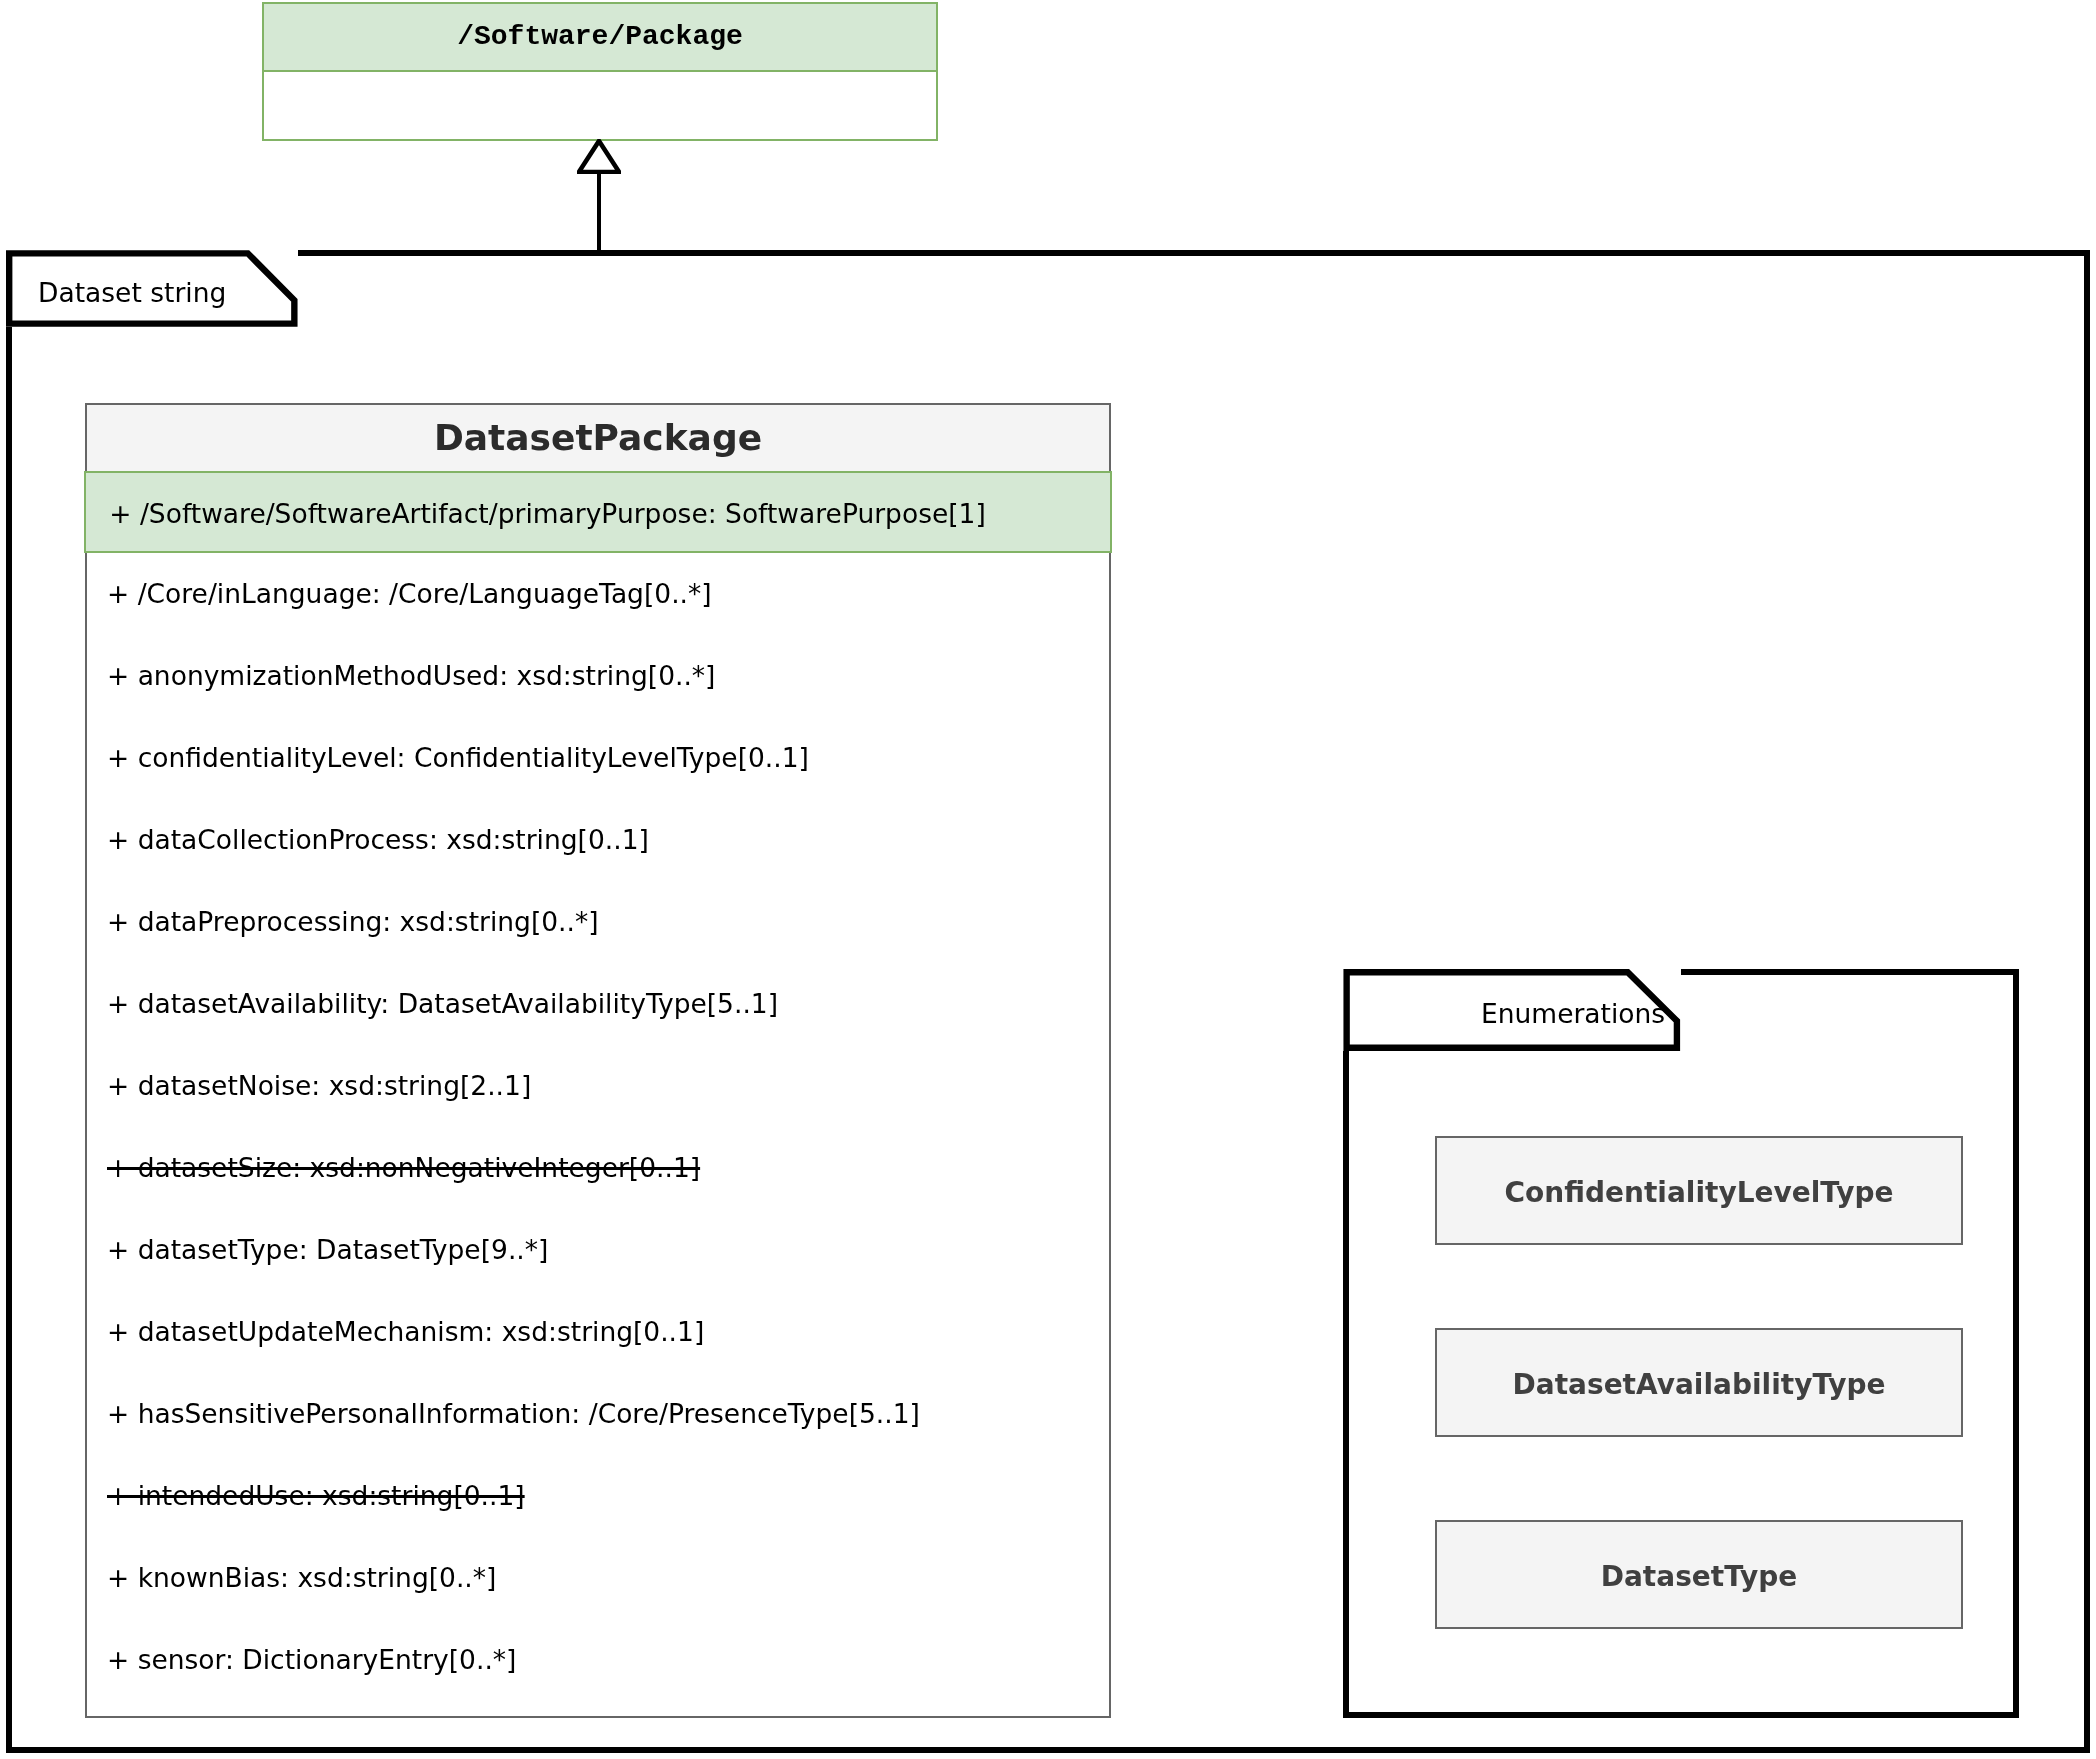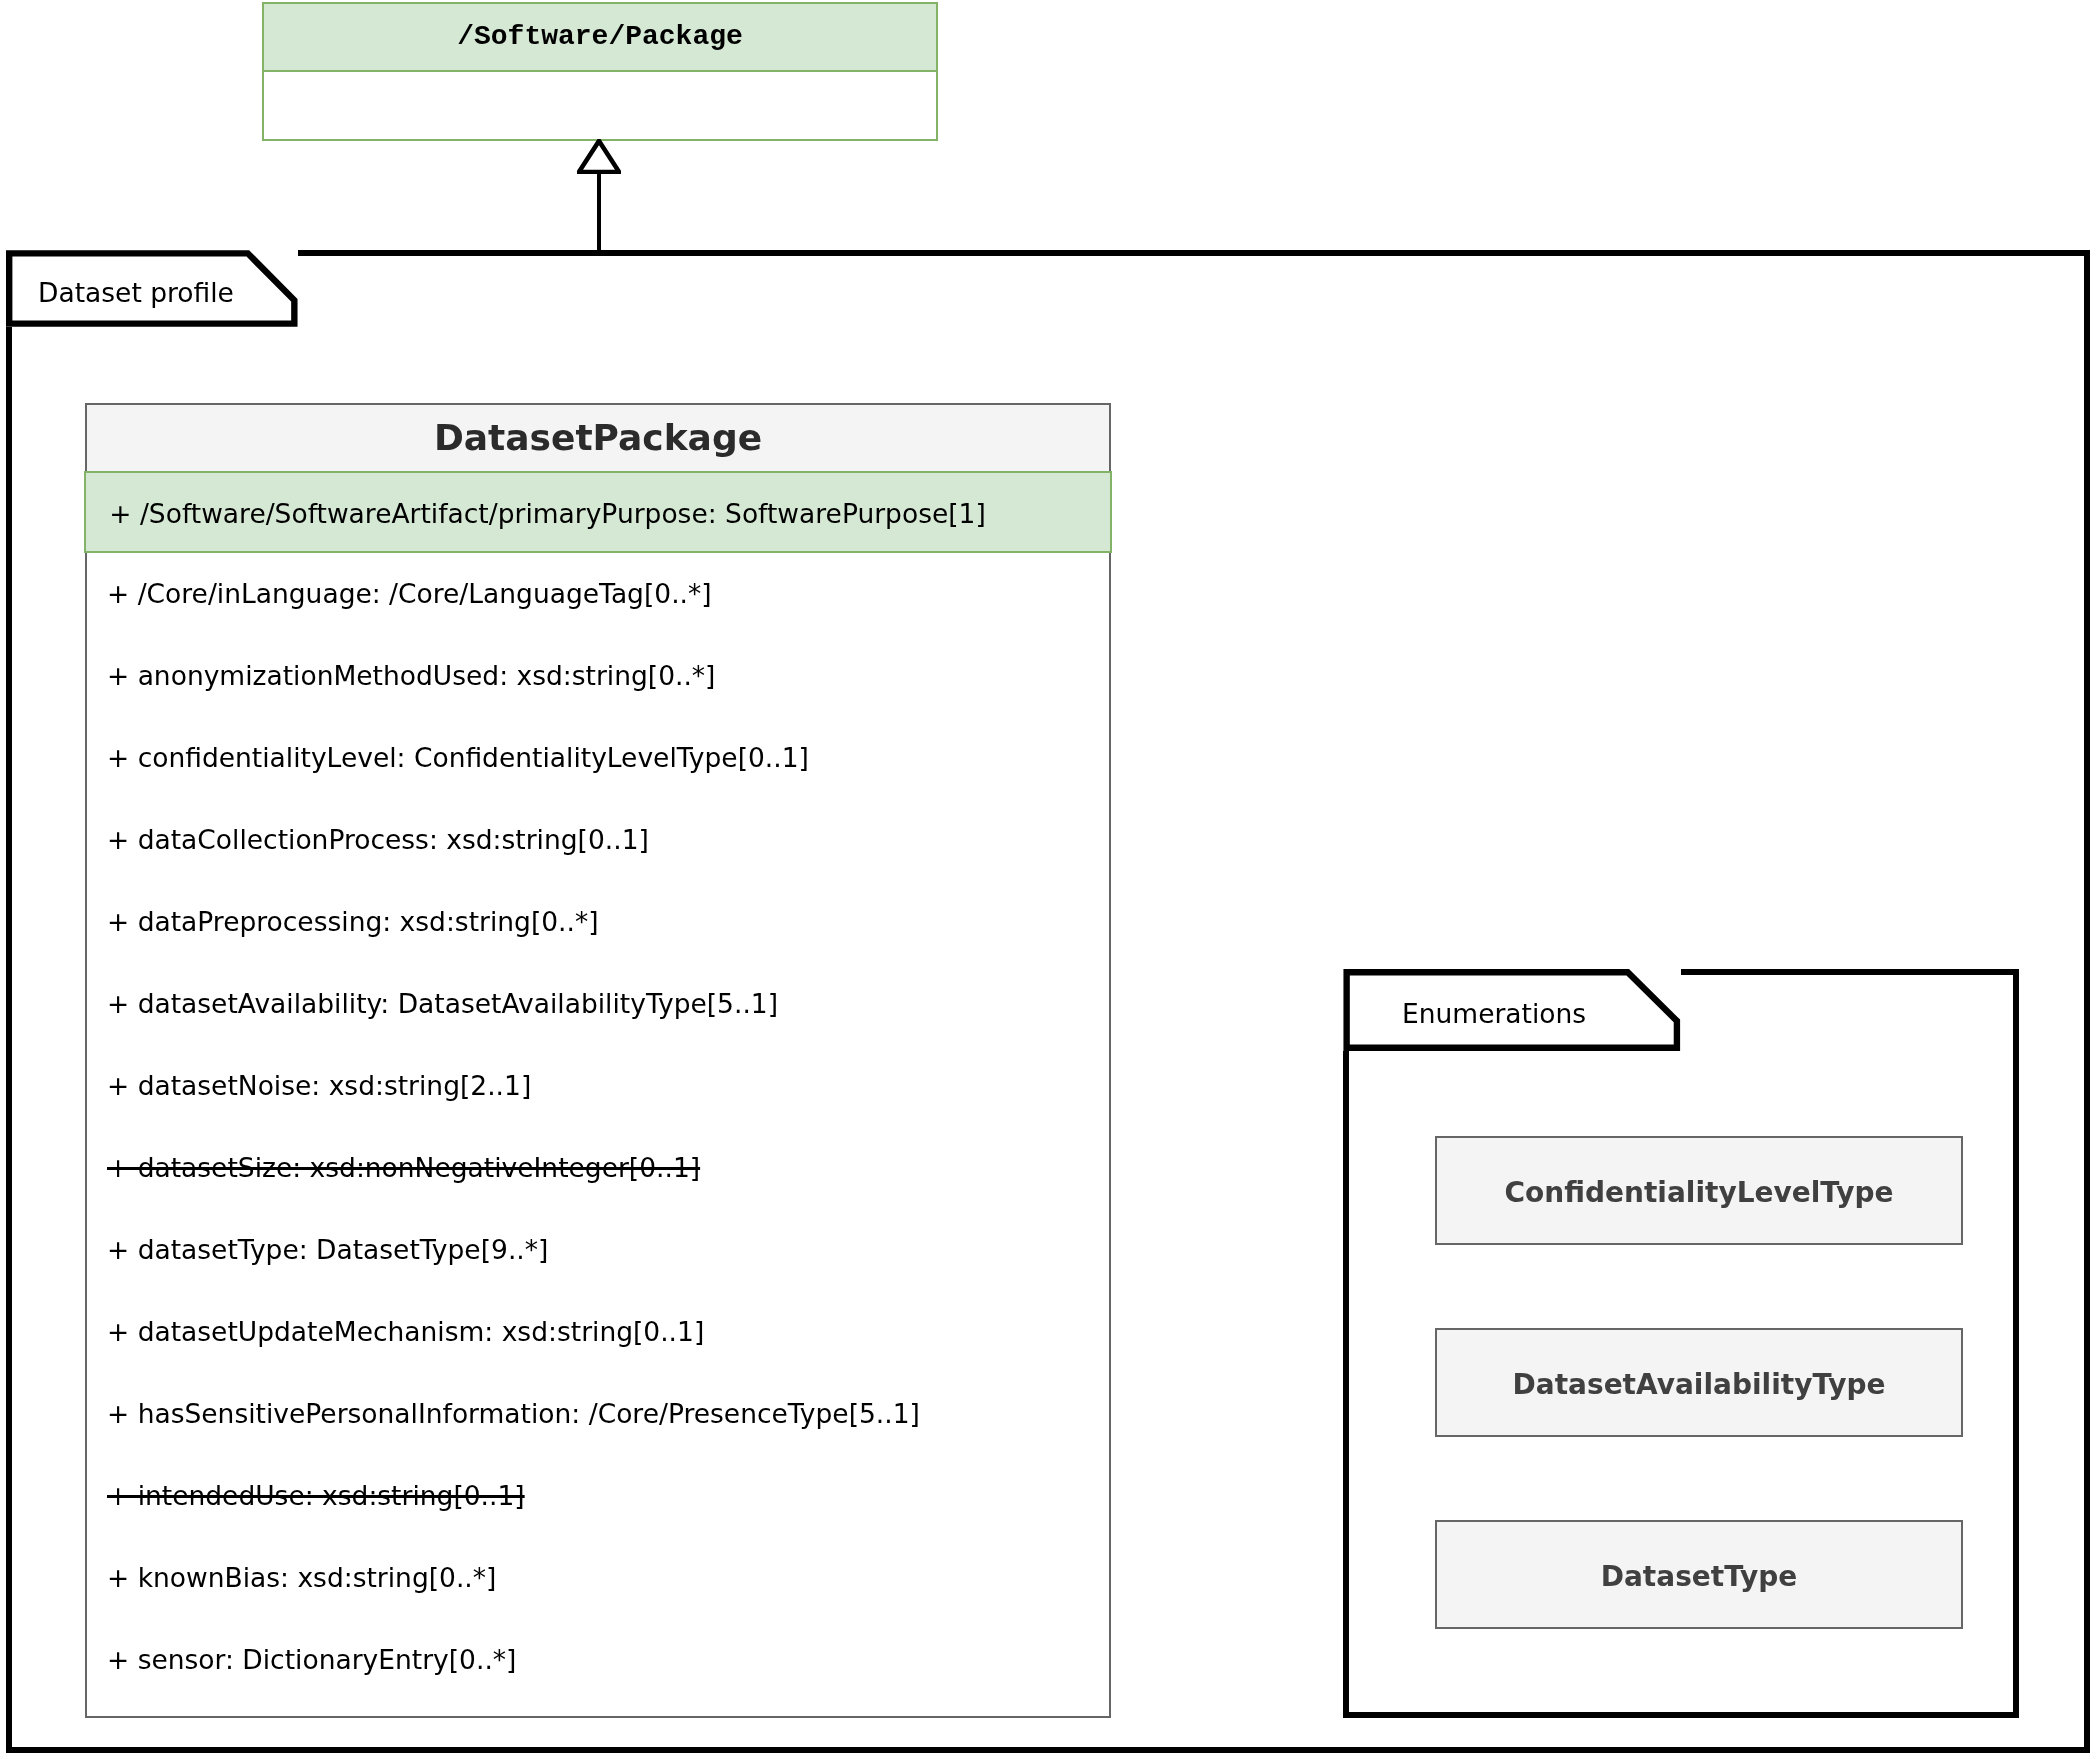--- a/index.html
+++ b/index.html
@@ -106,21 +106,21 @@
     width: 676px;
     height: 749px;
   }
   #enumerations-tab-shape {
     left: 1343px;
     top: 969px;
     width: 338px;
     height: 82px;
   }
   #enumerations-tab-label {
-    left: 1402px;
+    left: 1481px;
     top: 998px;
     font-size: 26.5px;
   }
 
   
   #dataset-package-class {
     position: absolute;
     left: 85px;
     top: 403px;
     width: 1026px;
@@ -201,21 +201,21 @@
 
   <div class="gen-line"></div>
   <svg class="gen-arrow" viewBox="0 0 48 38">
     <polygon points="24,2 46,36 2,36" fill="#ffffff" stroke="#000000" stroke-width="5" stroke-linejoin="miter"></polygon>
   </svg>
 
   <div class="pkg-frame" id="dataset-profile-frame"></div>
   <svg class="pkg-tab" id="dataset-profile-tab-shape" viewBox="0 0 320 84">
     <path d="M3.5,3.5 L265,3.5 L316,55 L316,80.5 L3.5,80.5 Z" fill="#ffffff" stroke="#000000" stroke-width="7"></path>
   </svg>
-  <div class="pkg-tab-label" id="dataset-profile-tab-label">Dataset profile</div>
+  <div class="pkg-tab-label" id="dataset-profile-tab-label">Dataset string</div>
 
   <div id="dataset-package-class">
     <div class="class-title">DatasetPackage</div>
     <ul class="attr-list" id="attr-list">
         <li class="attr-row highlight"><span class="attr-text">+ /Software/SoftwareArtifact/primaryPurpose: SoftwarePurpose[1]</span></li>
         <li class="attr-row"><span class="attr-text">+ /Core/inLanguage: /Core/LanguageTag[0..*]</span></li>
         <li class="attr-row"><span class="attr-text">+ anonymizationMethodUsed: xsd:string[0..*]</span></li>
         <li class="attr-row"><span class="attr-text">+ confidentialityLevel: ConfidentialityLevelType[0..1]</span></li>
         <li class="attr-row"><span class="attr-text">+ dataCollectionProcess: xsd:string[0..1]</span></li>
         <li class="attr-row"><span class="attr-text">+ dataPreprocessing: xsd:string[0..*]</span></li>

